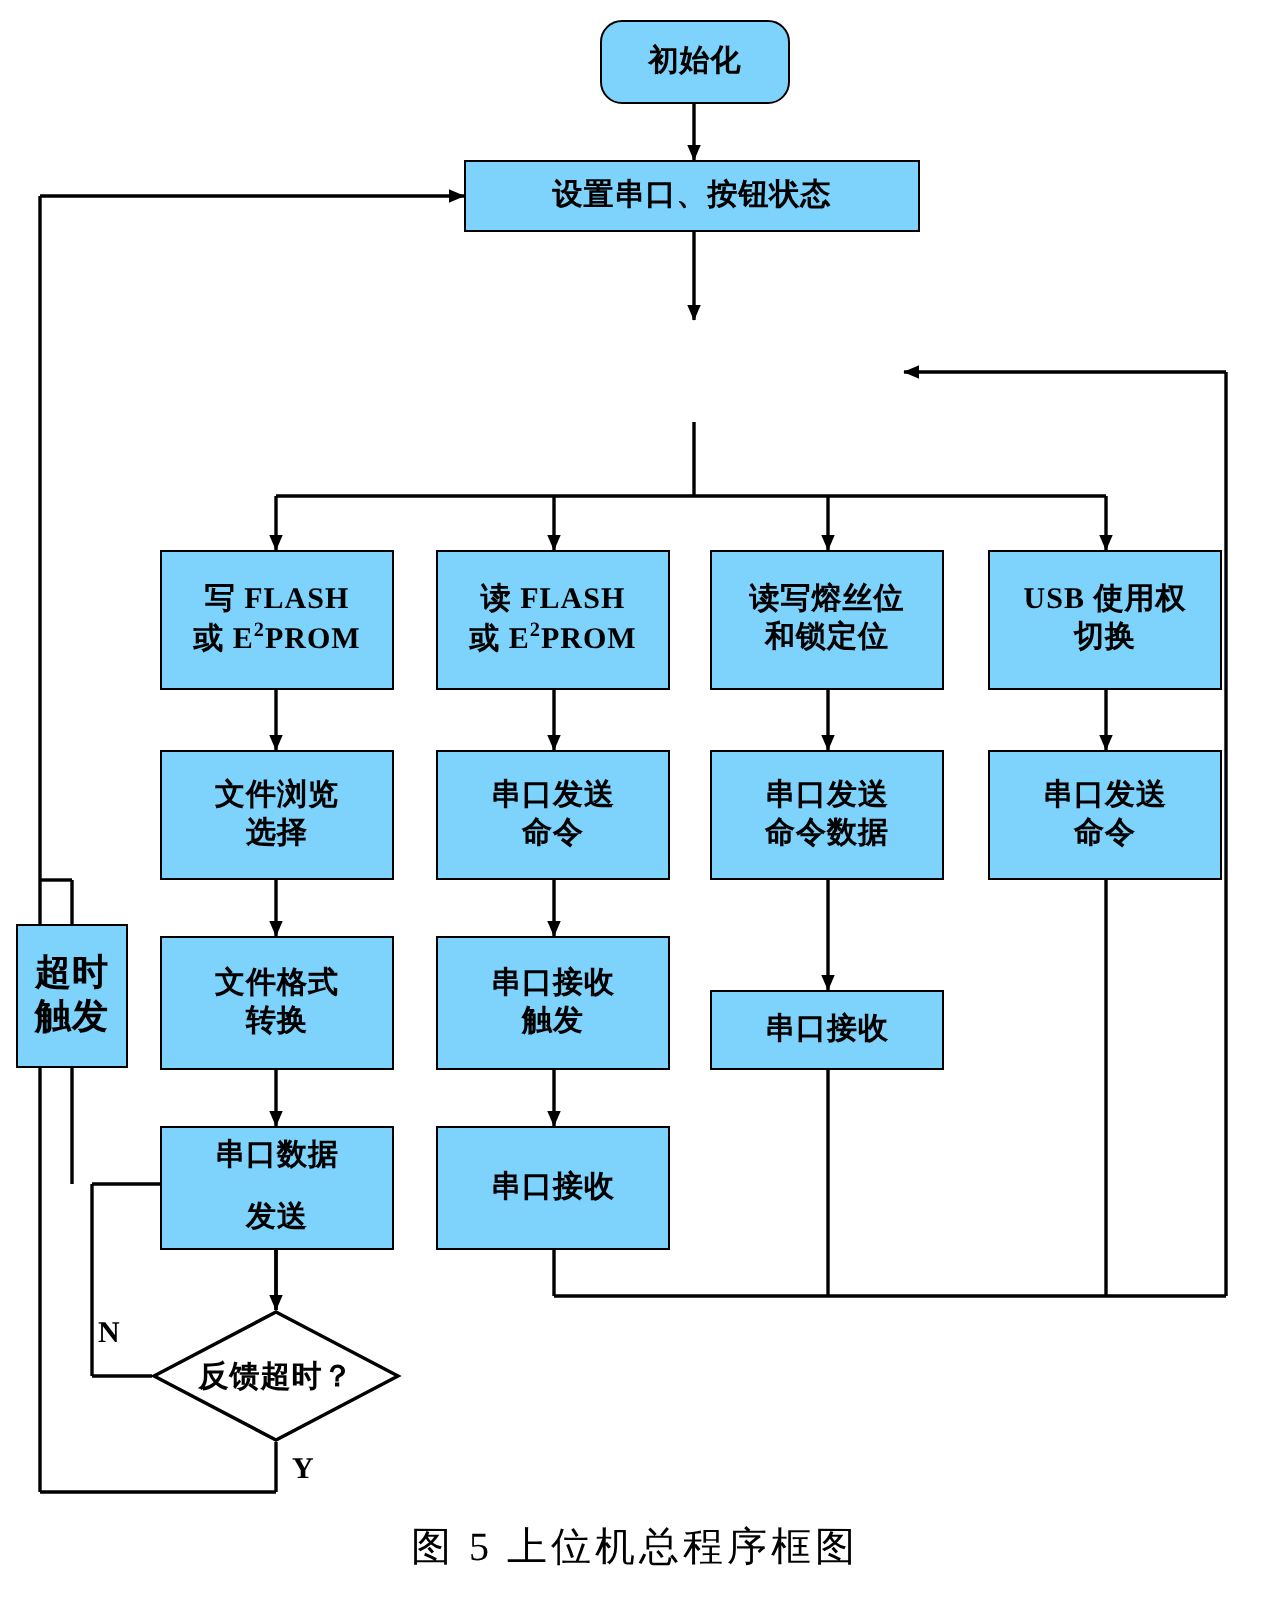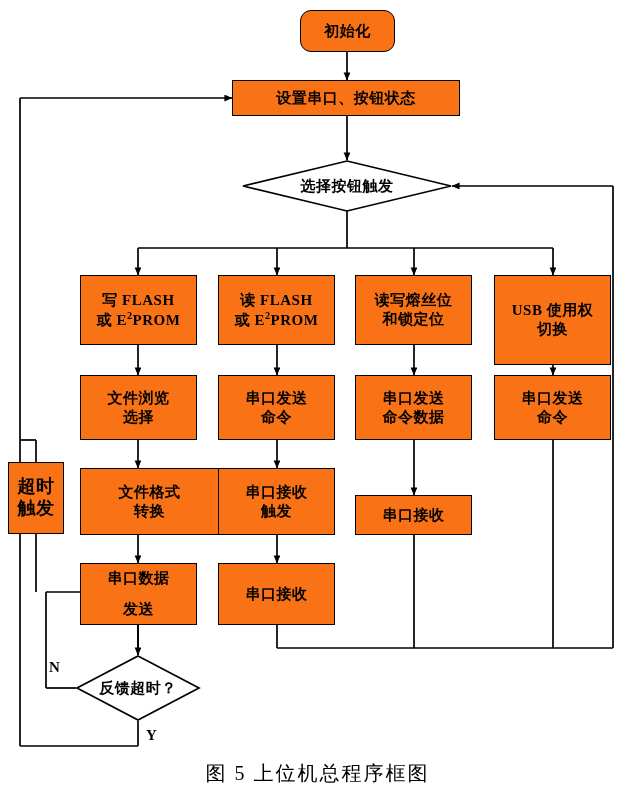--- a/index.html
+++ b/index.html
@@ -18,21 +18,21 @@
   #diagram {
     position: absolute;
     left: 0; top: 0;
     width: 635px;
     height: 800px;
   }
   .node {
     position: absolute;
     box-sizing: border-box;
     border: 1.6px solid #000;
-    background: #f97316;
+    background: #7dd3fc;
     display: flex;
     flex-direction: column;
     align-items: center;
     justify-content: center;
     text-align: center;
     font-size: 15px;
     line-height: 1.25;
     letter-spacing: 0.5px;
     font-family: "Liberation Serif", serif;
     font-weight: 700;
@@ -166,36 +166,30 @@
   </svg>
 
   <div class="node rounded" style="left:300px; top:10px; width:95px; height:42px;">
     <span class="line">初始化</span>
   </div>
 
   <div class="node" style="left:232px; top:80px; width:228px; height:36px;text-align:center;">
     <span class="line">设置串口、按钮状态</span>
   </div>
 
-  <div class="diamond-wrap" style="left:242px; top:160px; width:210px; height:52px;">
-    <svg width="210" height="52" viewBox="0 0 210 52">
-      <polygon points="105,1 209,26 105,51 1,26" fill="#ffffff" stroke="#000" stroke-width="1.7"></polygon>
-    </svg>
-    <div class="diamond-label">选择按钮触发</div>
-  </div>
 
   <div class="node" style="left:80px; top:275px; width:117px; height:70px;">
     <span class="line">写 FLASH</span>
     <span class="line">或 E<sup>2</sup>PROM</span>
   </div>
   <div class="node" style="left:80px; top:375px; width:117px; height:65px;">
     <span class="line">文件浏览</span>
     <span class="line">选择</span>
   </div>
-  <div class="node" style="left:80px; top:468px; width:139px; height:67px;">
+  <div class="node" style="left:80px; top:468px; width:117px; height:67px;">
     <span class="line">文件格式</span>
     <span class="line">转换</span>
   </div>
   <div class="node" style="left:80px; top:563px; width:117px; height:62px;gap:12px;">
     <span class="line">串口数据</span>
     <span class="line">发送</span>
   </div>
 
   <div class="node" style="left:218px; top:275px; width:117px; height:70px;">
     <span class="line">读 FLASH</span>
@@ -218,21 +212,21 @@
     <span class="line">和锁定位</span>
   </div>
   <div class="node" style="left:355px; top:375px; width:117px; height:65px;">
     <span class="line">串口发送</span>
     <span class="line">命令数据</span>
   </div>
   <div class="node" style="left:355px; top:495px; width:117px; height:40px;">
     <span class="line">串口接收</span>
   </div>
 
-  <div class="node" style="left:494px; top:275px; width:117px; height:90px;">
+  <div class="node" style="left:494px; top:275px; width:117px; height:70px;">
     <span class="line">USB 使用权</span>
     <span class="line">切换</span>
   </div>
   <div class="node" style="left:494px; top:375px; width:117px; height:65px;">
     <span class="line">串口发送</span>
     <span class="line">命令</span>
   </div>
 
   <div class="node tiny" style="left:8px; top:462px; width:56px; height:72px;">
     <span class="line">超时</span>

